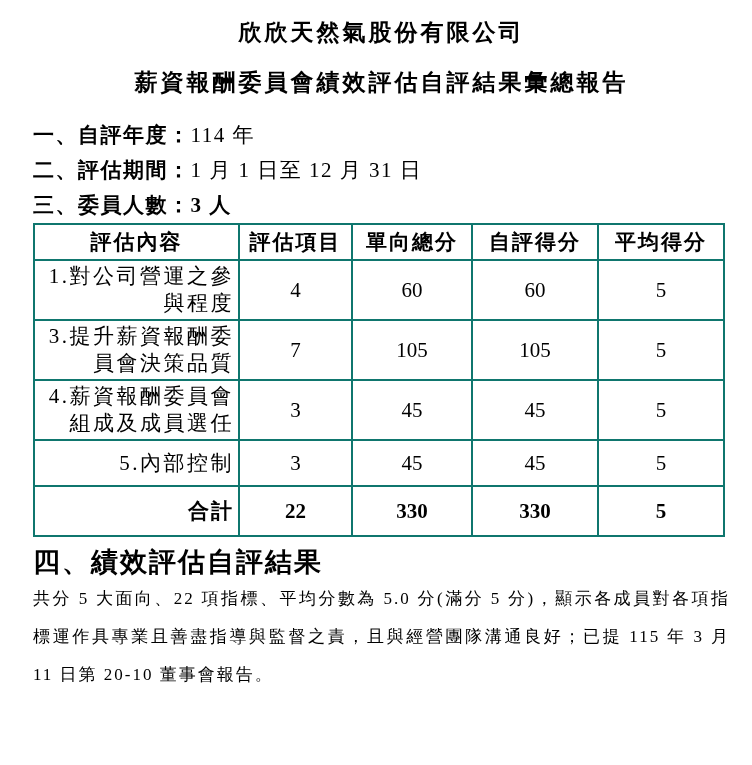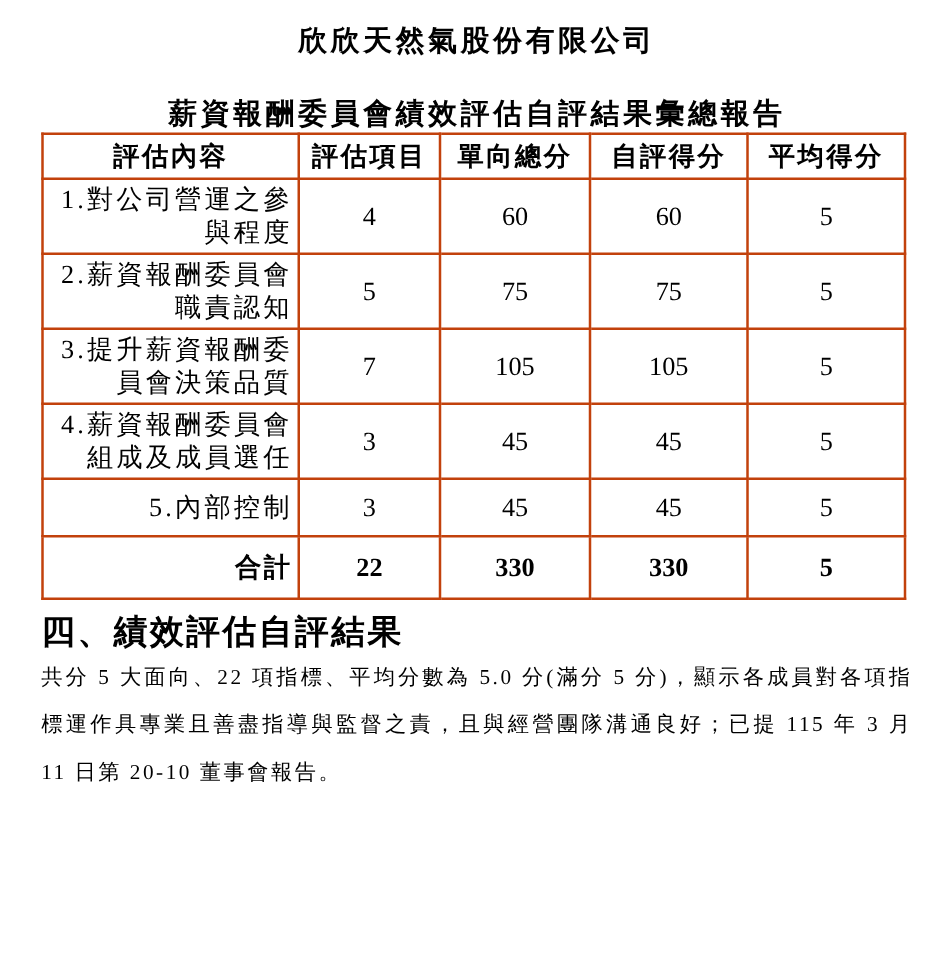--- a/index.html
+++ b/index.html
@@ -8,33 +8,33 @@
     width:752px; height:765px;
     font-family:"Liberation Serif","DejaVu Serif",serif;
     color:#000;
   }
   .page { width:752px; height:765px; padding:18px 22px 0 33px; }
 
   .title {
     text-align:center; font-weight:bold;
     font-size:23px; line-height:30px; letter-spacing:3px;
   }
-  .title-report { margin-top:28px; }
+  .title-report { margin-top:20px; }
 
   .meta { margin-top:20px; }
   .meta-line { font-size:21px; line-height:35px; letter-spacing:1.5px; }
   .meta-line .lbl { font-weight:bold; }
   .meta-line .b   { font-weight:bold; }
 
   table.eval {
     border-collapse:collapse; table-layout:fixed;
     width:690px;
   }
   table.eval th, table.eval td {
-    border:2px solid #c2410c; vertical-align:middle;
+    border:2px solid #0f766e; vertical-align:middle;
     font-size:21px; overflow:hidden;
   }
   table.eval th {
     font-weight:bold; letter-spacing:2px; text-align:center;
     height:36px; padding:2px;
   }
   tr.row-2line { height:59px; }
   tr.row-1line { height:46px; }
   tr.row-total { height:50px;border-radius:9px; }
   td.c-content {
@@ -56,20 +56,25 @@
   }
 </style>
 </head>
 <body>
 
 <div class="page">
 
   <div class="title">欣欣天然氣股份有限公司</div>
   <div class="title title-report">薪資報酬委員會績效評估自評結果彙總報告</div>
 
+  <div class="meta">
+    <div class="meta-line"><span class="lbl">一、自評年度：</span><span>114 年</span></div>
+    <div class="meta-line"><span class="lbl">二、評估期間：</span><span>1 月 1 日至 12 月 31 日</span></div>
+    <div class="meta-line"><span class="lbl">三、委員人數：</span><span class="b">3 人</span></div>
+  </div>
 
   <table class="eval">
     <colgroup>
       <col style="width:205px">
         <col style="width:113px">
         <col style="width:120px">
         <col style="width:126px">
         <col style="width:126px">
     </colgroup>
     <thead>
@@ -81,28 +86,20 @@
         <th>平均得分</th>
       </tr>
     </thead>
     <tbody>
       <tr class="row-2line">
         <td class="c-content">1.對公司營運之參
 與程度</td>
         <td class="c-num">4</td>
         <td class="c-num">60</td>
         <td class="c-num">60</td>
-        <td class="c-num">5</td>
-      </tr>
-      <tr class="row-2line">
-        <td class="c-content">2.薪資報酬委員會
-職責認知</td>
-        <td class="c-num">5</td>
-        <td class="c-num">75</td>
-        <td class="c-num">75</td>
         <td class="c-num">5</td>
       </tr>
       <tr class="row-2line">
         <td class="c-content">3.提升薪資報酬委
 員會決策品質</td>
         <td class="c-num">7</td>
         <td class="c-num">105</td>
         <td class="c-num">105</td>
         <td class="c-num">5</td>
       </tr>

